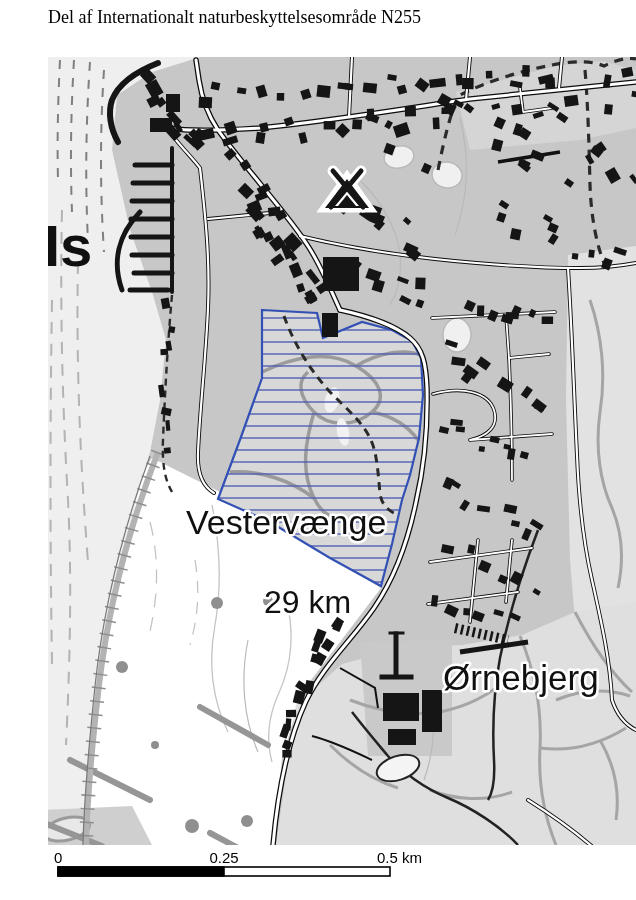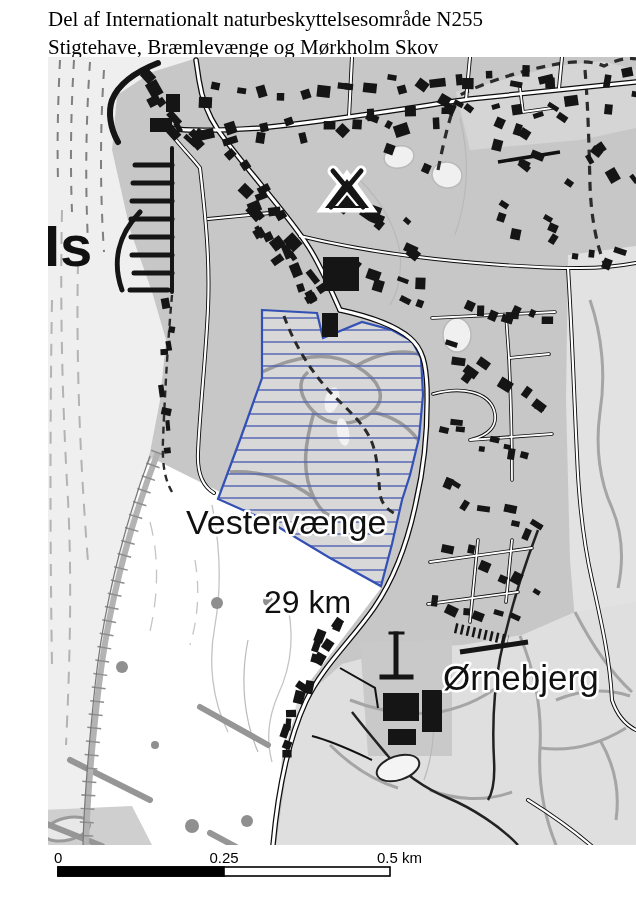--- a/index.html
+++ b/index.html
@@ -1,32 +1,31 @@
 <!DOCTYPE html>
 <html><head>
 <meta charset="utf-8">
 <style>
   html,body{margin:0;padding:0;background:#fff;}
   body{width:636px;height:900px;position:relative;overflow:hidden;
        font-family:"Liberation Sans",sans-serif;}
   .title{position:absolute;left:48px;top:6px;
          font-family:"Liberation Serif","DejaVu Serif",serif;
-         font-size:21px;line-height:1.32;color:#000;white-space:nowrap;}
+         font-size:18px;line-height:1.32;color:#000;white-space:nowrap;}
   svg{position:absolute;left:0;top:0;}
   svg text{font-family:"Liberation Sans",sans-serif;}
   .maplabel{fill:#101010;paint-order:stroke;stroke:#ffffff;stroke-width:5px;
             stroke-linejoin:round;}
   .scalelabel{font-size:15px;fill:#000;}
 </style>
 </head>
 <body>
 
 <div class="title">
   <div>Del af Internationalt naturbeskyttelsesområde N255</div>
-  <div>Stigtehave, Bræmlevænge og Mørkholm Skov</div>
 </div>
 
 <svg width="636" height="900" viewBox="0 0 636 900">
   <defs>
     <clipPath id="mapclip">
         <rect x="48" y="57" width="588" height="788"></rect>
       </clipPath>
     <clipPath id="natura">
       <polygon points="262,310 317,313 323,338 362,322 392,330 412,341 421,358 423,395 419,438 410,475 402,500 392,544 381,586 330,558 270,522 218,499 241,437 262,378"></polygon>
     </clipPath>

